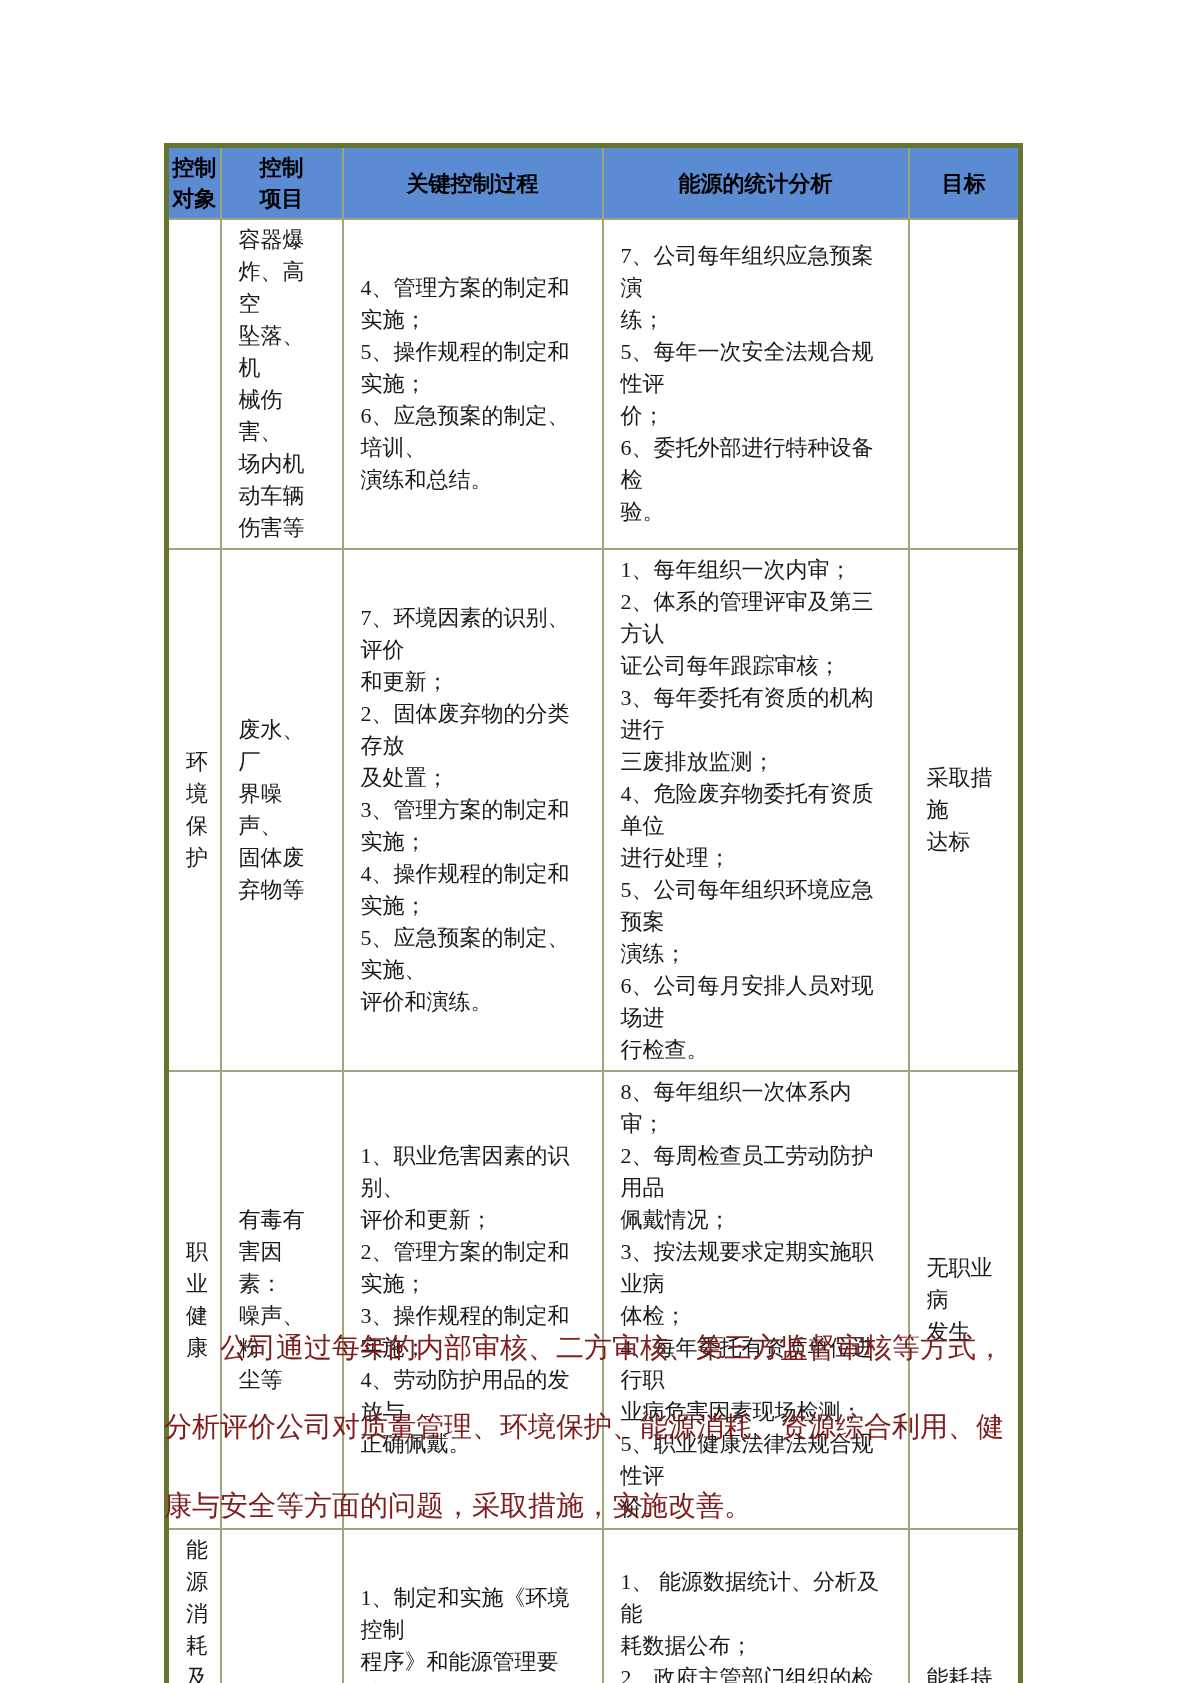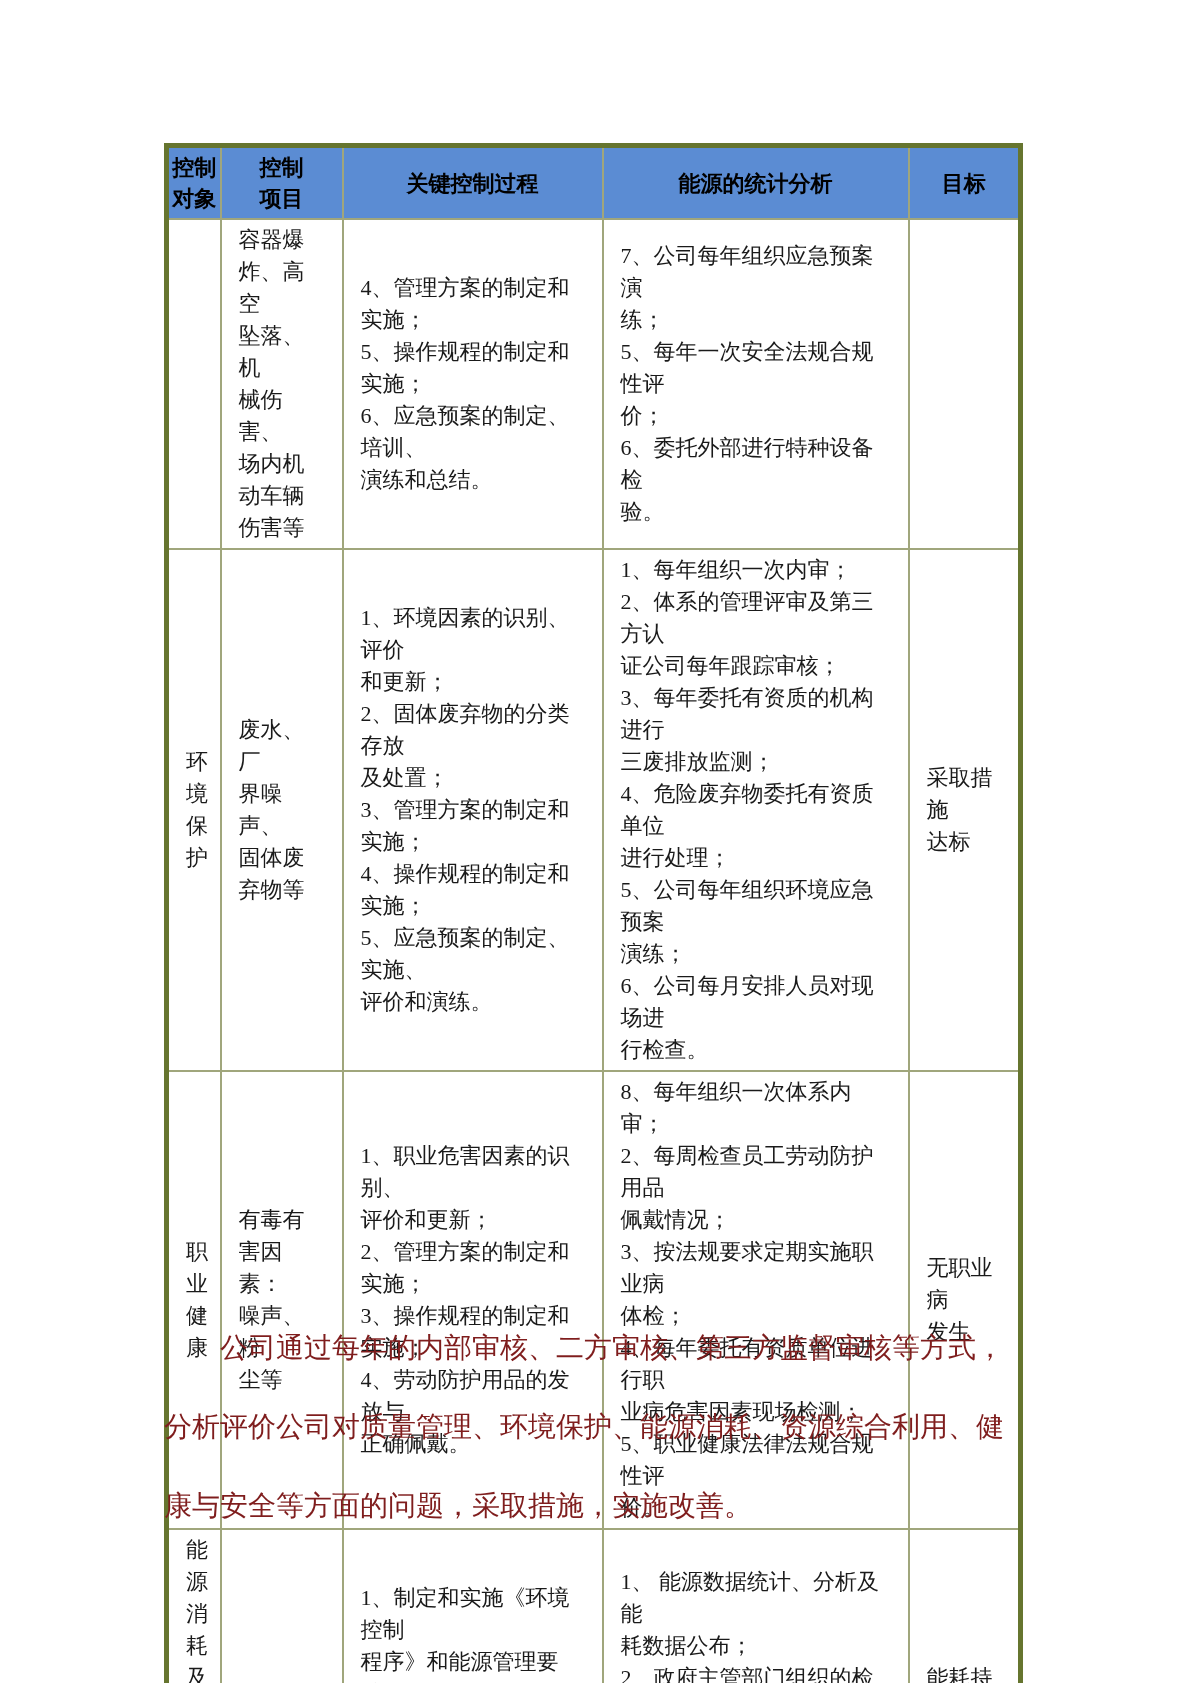--- a/index.html
+++ b/index.html
@@ -104,21 +104,21 @@
 验。</td>
         <td></td>
       </tr>
       <tr class="r2">
         <td>环境
 保护</td>
         <td>废水、厂
 界噪声、
 固体废
 弃物等</td>
-        <td>1、环境因素的识别、评价
+        <td>7、环境因素的识别、评价
 和更新；
 2、固体废弃物的分类存放
 及处置；
 3、管理方案的制定和实施；
 4、操作规程的制定和实施；
 5、应急预案的制定、实施、
 评价和演练。</td>
         <td class="v-top">1、每年组织一次内审；
 2、体系的管理评审及第三方认
 证公司每年跟踪审核；

